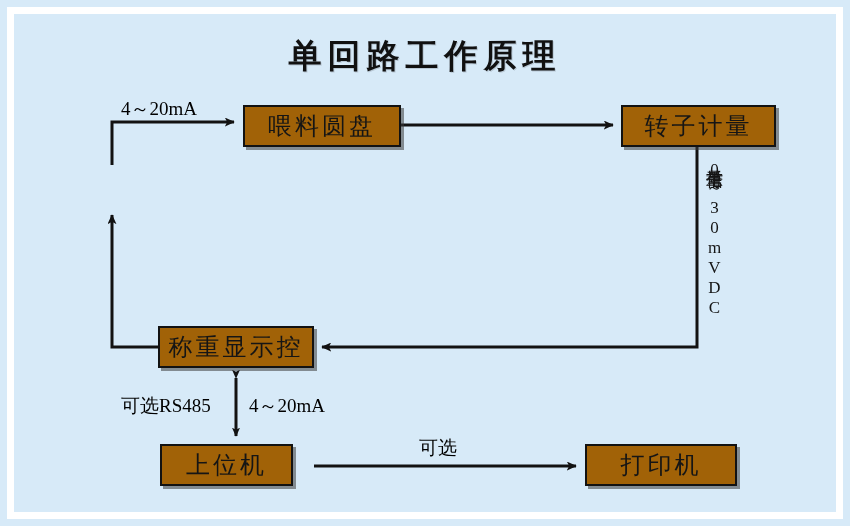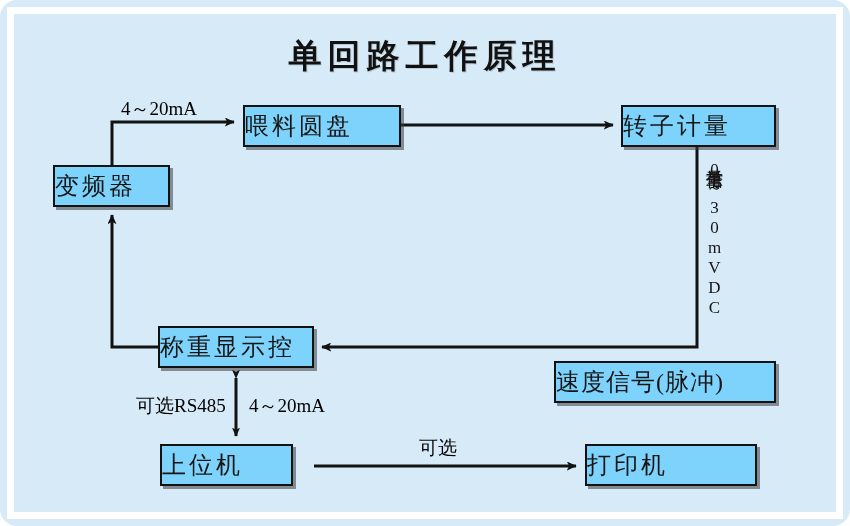--- a/index.html
+++ b/index.html
@@ -8,21 +8,20 @@
     padding: 0;
     background: #ffffff;
   }
   #canvas {
     position: relative;
     width: 850px;
     height: 526px;
     background: #d7eaf8;
     overflow: hidden;
     font-family: "Liberation Serif", "DejaVu Serif", serif;
-    border-radius: 17px;
   }
   
   #frame {
     position: absolute;
     left: 7px;
     top: 7px;
     width: 836px;
     height: 512px;
     border: 7px solid #ffffff;
     box-sizing: border-box;
@@ -36,25 +35,26 @@
     text-align: center;
     font-size: 33px;
     font-weight: bold;
     letter-spacing: 6px;
     color: #111111;
     font-family: "Liberation Serif", "DejaVu Serif", serif;
     text-shadow: 1px 1px 0 #b9c9d6;
   }
   .node {
     position: absolute;
-    background: #7dd3fc;
+    background: #a16207;
     border: 2px solid #121212;
     box-sizing: border-box;
     display: flex;
     align-items: center;
+    justify-content: center;
     color: #151515;
     box-shadow: 3px 3px 0 rgba(60,60,60,0.55);
     font-family: "Liberation Serif", "DejaVu Serif", serif;
   }
   .node .node-label {
     display: block;
     letter-spacing: 3px;
     white-space: nowrap;
     line-height: 1;
   }
@@ -120,51 +120,45 @@
 
     <g>
       <path d="M236,378 L236,436" fill="none" stroke="#121212" stroke-width="3" marker-start="url(#ahs)" marker-end="url(#ahs)"></path>
     </g>
 
     <g>
       <path d="M314,466 L576,466" fill="none" stroke="#121212" stroke-width="3" marker-end="url(#ah)"></path>
     </g>
   </svg>
 
-  <div class="node" style="left:53px; top:165px; width:117px; height:42px; font-size:24px;">
-    <span class="node-label">变频器</span>
-  </div>
 
   <div class="node" style="left:243px; top:105px; width:158px; height:42px; font-size:24px;">
     <span class="node-label">喂料圆盘</span>
   </div>
 
   <div class="node" style="left:158px; top:326px; width:156px; height:42px; font-size:24px;">
     <span class="node-label">称重显示控</span>
   </div>
 
   <div class="node" style="left:621px; top:105px; width:155px; height:42px; font-size:24px;">
     <span class="node-label">转子计量</span>
   </div>
 
-  <div class="node" style="left:554px; top:361px; width:222px; height:42px; font-size:24px;">
-    <span class="node-label" style="letter-spacing:1px;">速度信号(脉冲)</span>
-  </div>
 
   <div class="node" style="left:160px; top:444px; width:133px; height:42px; font-size:24px;">
     <span class="node-label">上位机</span>
   </div>
 
-  <div class="node" style="left:585px; top:444px; width:172px; height:42px; font-size:24px;">
+  <div class="node" style="left:585px; top:444px; width:152px; height:42px; font-size:24px;">
     <span class="node-label">打印机</span>
   </div>
 
   <div class="lbl" style="left:121px; top:99px; font-size:19px;">4～20mA</div>
 
   <div class="vlbl" style="left:706px; top:156px; font-size:17px; letter-spacing:1px;">重量信号0～30mVDC</div>
 
-  <div class="lbl" style="left:121px; top:396px; font-size:19px;margin-left:15px;">可选RS485</div>
+  <div class="lbl" style="left:121px; top:396px; font-size:19px;">可选RS485</div>
 
   <div class="lbl" style="left:249px; top:396px; font-size:19px;">4～20mA</div>
 
   <div class="lbl" style="left:419px; top:438px; font-size:19px;text-align:right;">可选</div>
 
 </div>
 
 </body></html>

